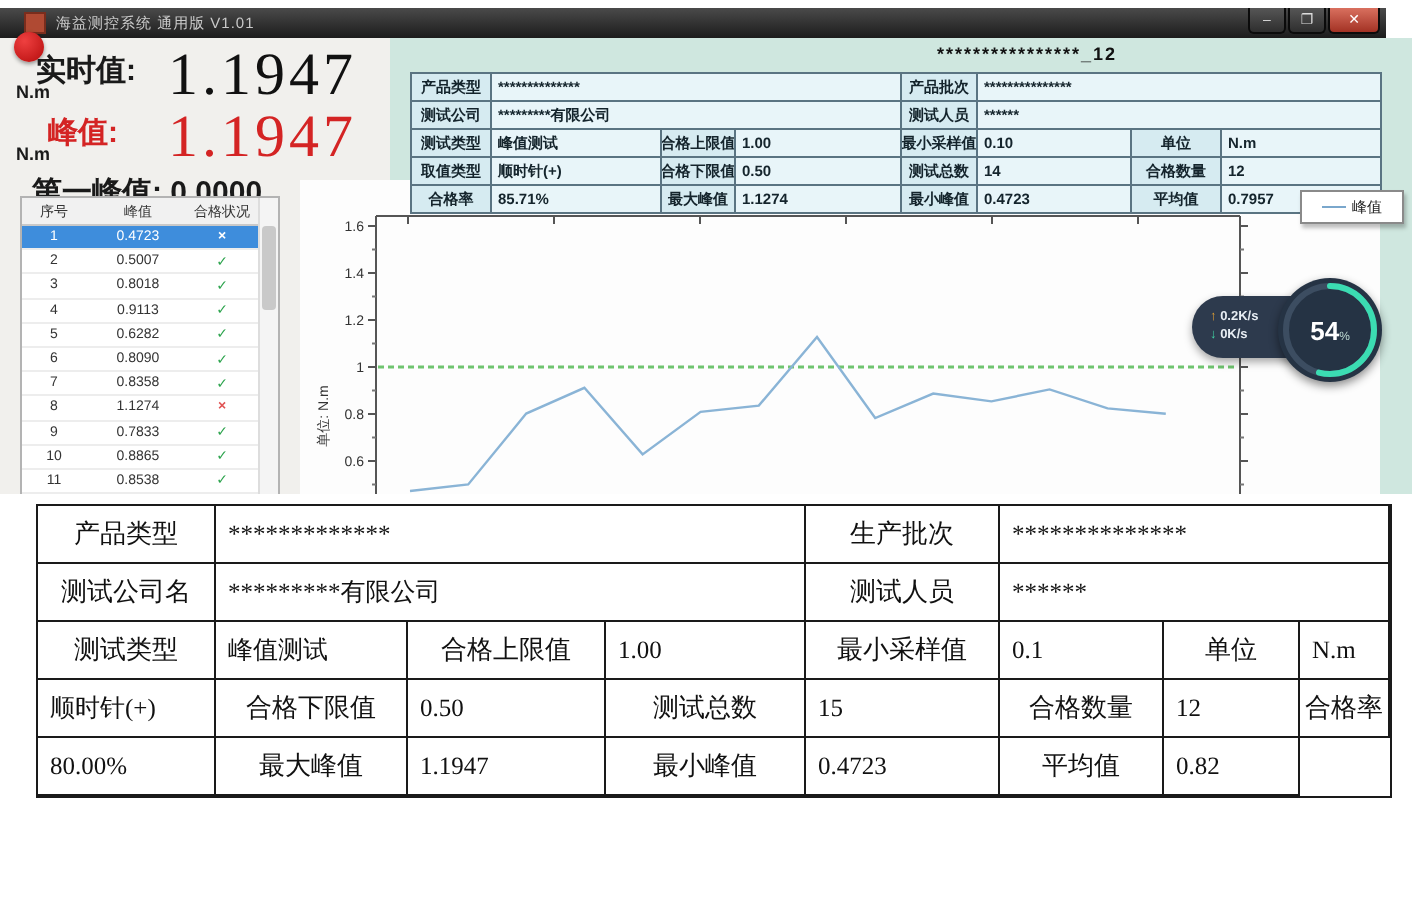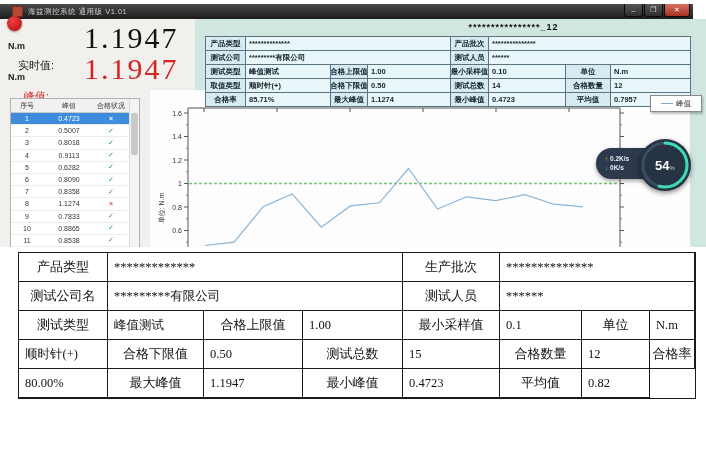--- a/index.html
+++ b/index.html
@@ -21,21 +21,21 @@
 
   
   .appbg{left:0;top:19px;width:706px;height:231px;background:#cfe7df;}
   .leftbg{left:0;top:19px;width:195px;height:231px;background:#f1f0ed;}
   .chartpanel{left:150px;top:90px;width:540px;height:160px;background:#fdfdfd;}
 
   .reddot{left:7px;top:16px;width:15px;height:15px;border-radius:50%;
     background:radial-gradient(circle at 35% 30%,#ef4040,#b50c0c);box-shadow:0 1px 2px rgba(0,0,0,.4);}
 
   
-  .lbl{font-weight:400;font-size:11px;color:#1a1a1a;white-space:nowrap;margin-top:32px;}
+  .lbl{font-weight:700;font-size:15px;color:#1a1a1a;white-space:nowrap;}
   .unit{font-weight:700;font-size:9px;color:#1a1a1a;}
   .bigval{font-family:"Liberation Serif","DejaVu Serif",serif;font-size:30px;
     letter-spacing:2px;color:#111;white-space:nowrap;}
   .red{color:#d42424;text-align:right;}
 
   
   .ptable{left:10px;top:98px;width:128px;height:149px;background:#fff;
     border:1px solid #b3b3b3;overflow:hidden;font-size:7px;color:#333;}
   .phead{display:flex;height:13px;background:#f1f1f1;border-bottom:1px solid #c9c9c9;align-items:center;}
   .phead span{text-align:center;}

